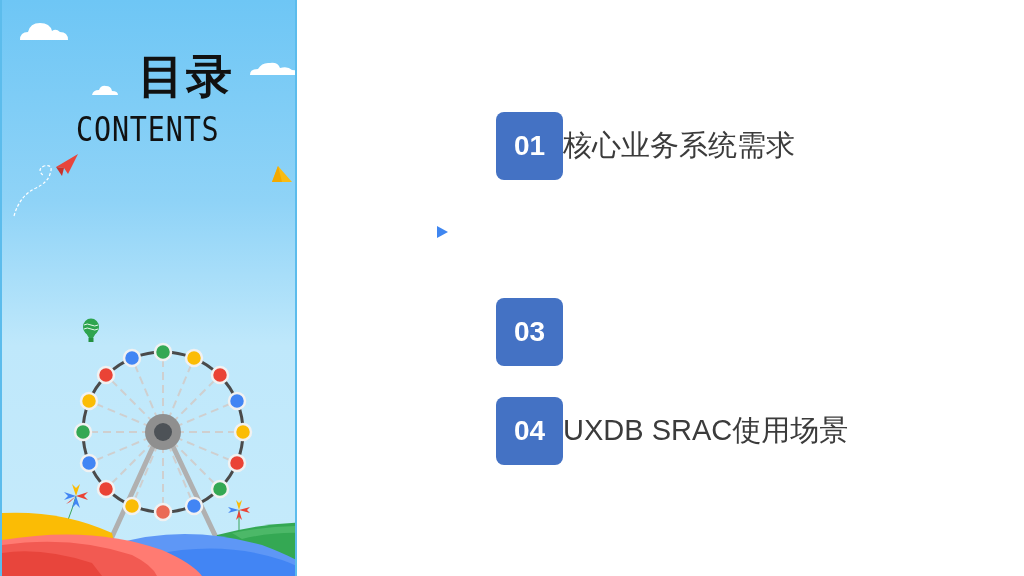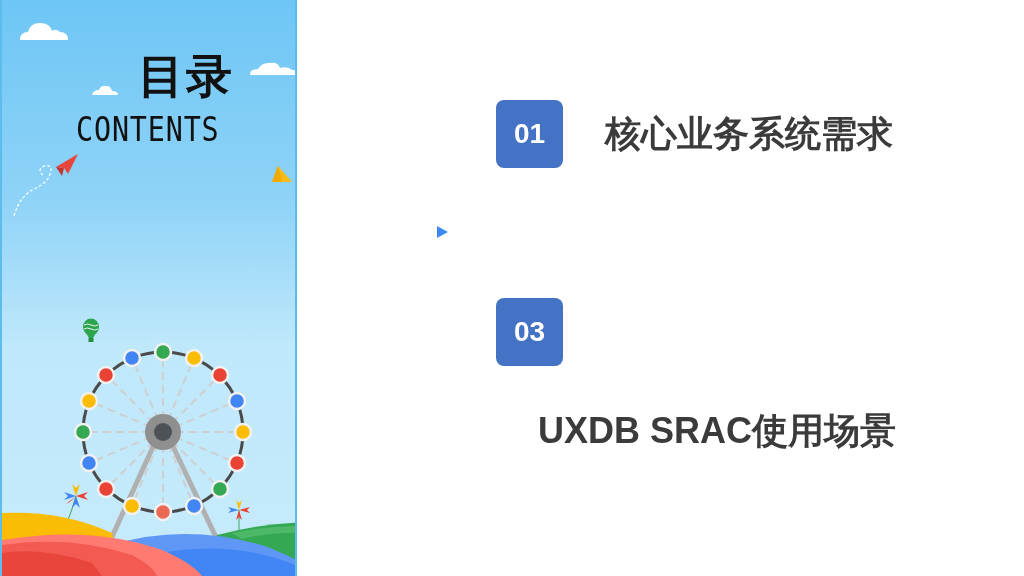--- a/index.html
+++ b/index.html
@@ -25,21 +25,21 @@
 
   .item {
     position: absolute; left: 496px; display: flex; align-items: center; height: 68px;
   }
   .num-box {
     width: 67px; height: 68px; border-radius: 8px; background: #4472c4;
     color: #ffffff; font-size: 28px; font-weight: bold; display: flex;
     align-items: center; justify-content: center; letter-spacing: 0px;
   }
   .item-label {
-    margin-left: 42px; font-size: 36px; font-weight: bold; color: #3b3b3b; white-space: nowrap;
+    font-size: 29px; font-weight: normal; color: #3b3b3b; white-space: nowrap;
   }
   .marker {
     position: absolute; left: 437px; top: 226px; width: 0; height: 0;
     border-top: 6px solid transparent; border-bottom: 6px solid transparent;
     border-left: 11px solid #3f86f0;
   }
 </style>
 </head>
 <body>
 
@@ -145,24 +145,25 @@
     <path d="M150 50 Q220 35 280 55 Q300 62 310 71 L140 71 Z" fill="#4285f4"></path>
     <path d="M0 8 Q60 5 110 28 L120 71 L0 71 Z" fill="#fbbc05"></path>
     <path d="M0 35 Q90 20 160 45 Q190 58 200 71 L0 71 Z" fill="#ff7b72"></path>
     <path d="M0 40 Q70 30 130 50 Q150 60 155 71 L0 71 Z" fill="#f25a52"></path>
     <path d="M0 48 Q40 42 90 58 L100 71 L0 71 Z" fill="#e8453c"></path>
   </svg>
 </div>
 
 <div class="marker"></div>
 
-<div class="item" style="top:100px">
+<div class="item" style="top:112px">
   <div class="num-box">01</div>
   <div class="item-label">核心业务系统需求</div>
 </div>
 <div class="item" style="top:199px">
 </div>
 <div class="item" style="top:298px">
   <div class="num-box">03</div>
 </div>
 <div class="item" style="top:397px">
+  <div class="num-box">04</div>
   <div class="item-label">UXDB SRAC使用场景</div>
 </div>
 
 </body></html>

